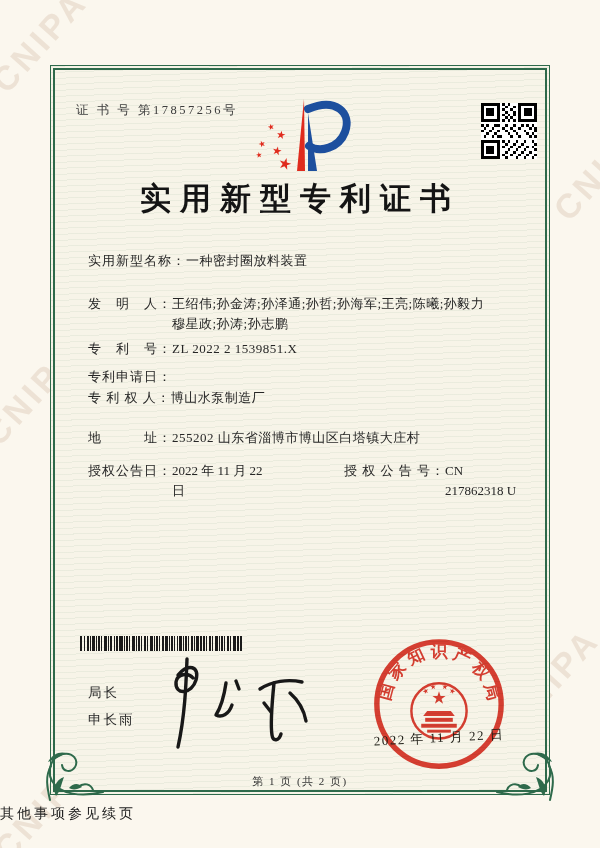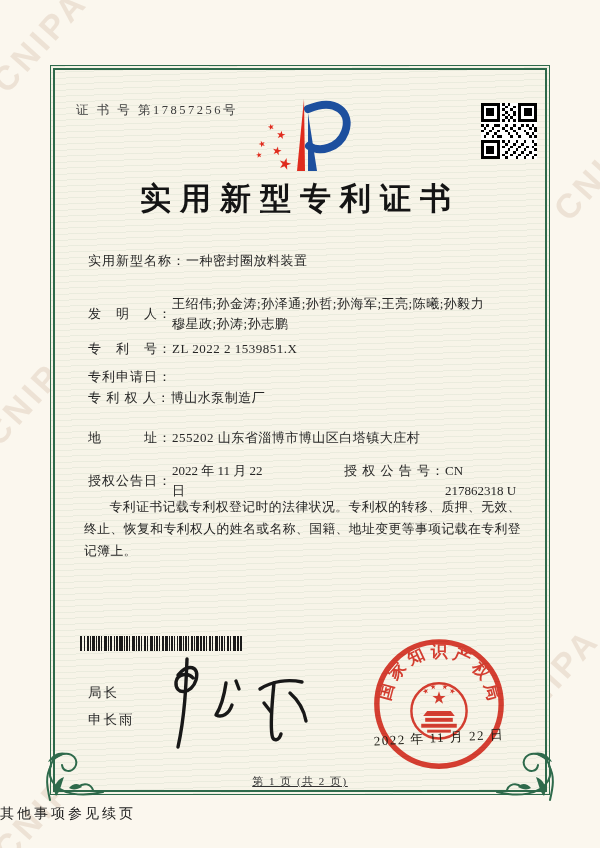--- a/index.html
+++ b/index.html
@@ -26,21 +26,21 @@
 
   .cert-no { position:absolute; left:76px; top:102px; font-size:12.5px; letter-spacing:2.5px; color:#3d3d3d; }
 
   .logo { position:absolute; left:248px; top:93px; width:118px; height:88px; }
   .qr { position:absolute; left:481px; top:103px; width:56px; height:56px; }
 
   .title { position:absolute; left:0; right:0; top:178px; text-align:center;
            font-size:31px; font-weight:bold; letter-spacing:9px; color:#141414; }
 
   .fields { position:absolute; left:88px; top:0; width:430px; font-size:13px; color:#262626; }
-  .row { position:absolute; display:flex; line-height:1.5; width:430px;align-items:center; }
+  .row { position:absolute; display:flex; line-height:1.5; width:430px; }
   .row .label { white-space:pre; letter-spacing:1px; }
   .row .value { flex:1; letter-spacing:0.5px; }
   .row2 { display:flex; }
   .grp2 { margin-left:76px; display:flex; }
 
   .body-text { position:absolute; left:84px; top:496px; width:437px;
                font-size:12.8px; line-height:1.73; color:#1f1f1f; text-align:justify; letter-spacing:0.4px; }
   .body-text p { text-indent:2em; }
 
   .barcode { position:absolute; left:80px; top:636px; width:162px; height:15px; }
@@ -49,21 +49,21 @@
   .official.t1 { top:684px; }
   .official.t2 { top:711px; }
   .signature { position:absolute; left:148px; top:655px; width:175px; height:98px; }
 
   .seal { position:absolute; left:365px; top:633px; width:148px; height:148px;
           opacity:0.92; mix-blend-mode:multiply; }
   .seal-date { position:absolute; left:360px; top:729px; width:158px; text-align:center;
                font-size:13px; color:#1d1c15; letter-spacing:1.5px; transform:rotate(-3deg); }
 
   .page-num { position:absolute; left:0; right:0; top:774px; text-align:center;
-              font-size:11px; color:#333; letter-spacing:1.5px;text-decoration:underline; }
+              font-size:11px; color:#333; letter-spacing:1.5px; }
   .footer-note { position:absolute; left:0; right:0; top:805px; text-align:left;
                  font-size:14px; color:#222; letter-spacing:3px; }
 </style>
 </head>
 <body>
 
 <div class="page">
 
   <span class="wm" style="left:-22px; top:22px;">CNIPA</span>
   <span class="wm" style="left:160px; top:120px;">CNIPA</span>
@@ -188,21 +188,20 @@
       <span class="label">授权公告日：</span>
       <span>2022 年 11 月 22 日</span>
       <span class="grp2">
         <span class="label">授 权 公 告 号：</span>
         <span>CN 217862318 U</span>
       </span>
     </div>
   </div>
 
   <div class="body-text">
-    <p>专利证书记载专利权登记时的法律状况。专利权的转移、质押、无效、终止、恢复和专利权人的姓名或名称、国籍、地址变更等事项记载在专利登记簿上。</p>
   </div>
 
   <svg class="barcode" viewBox="0 0 160 15" preserveAspectRatio="none" shape-rendering="crispEdges">
     <path fill="#1a1a1a" d="M0 0h2v15H0z M4 0h1v15H4z M7 0h2v15H7z M10 0h1v15h-1z M12 0h3v15h-3z M16 0h1v15h-1z M18 0h2v15h-2z M21 0h1v15h-1z M24 0h3v15h-3z M28 0h1v15h-1z M30 0h2v15h-2z M34 0h1v15h-1z M36 0h2v15h-2z M39 0h3v15h-3z M43 0h1v15h-1z M45 0h2v15h-2z M48 0h1v15h-1z M51 0h3v15h-3z M55 0h1v15h-1z M57 0h2v15h-2z M60 0h1v15h-1z M63 0h2v15h-2z M66 0h1v15h-1z M69 0h3v15h-3z M73 0h1v15h-1z M75 0h2v15h-2z M78 0h1v15h-1z M81 0h2v15h-2z M84 0h3v15h-3z M88 0h1v15h-1z M90 0h2v15h-2z M93 0h1v15h-1z M96 0h1v15h-1z M98 0h3v15h-3z M102 0h1v15h-1z M104 0h2v15h-2z M107 0h1v15h-1z M110 0h2v15h-2z M113 0h1v15h-1z M115 0h3v15h-3z M119 0h1v15h-1z M121 0h2v15h-2z M124 0h1v15h-1z M127 0h2v15h-2z M130 0h1v15h-1z M133 0h3v15h-3z M137 0h1v15h-1z M139 0h2v15h-2z M142 0h1v15h-1z M145 0h2v15h-2z M148 0h1v15h-1z M151 0h3v15h-3z M155 0h2v15h-2z M158 0h2v15h-2z"></path>
   </svg>
 
   <div class="official t1">局长</div>
   <div class="official t2">申长雨</div>
 
   <svg class="signature" viewBox="0 0 175 98">

